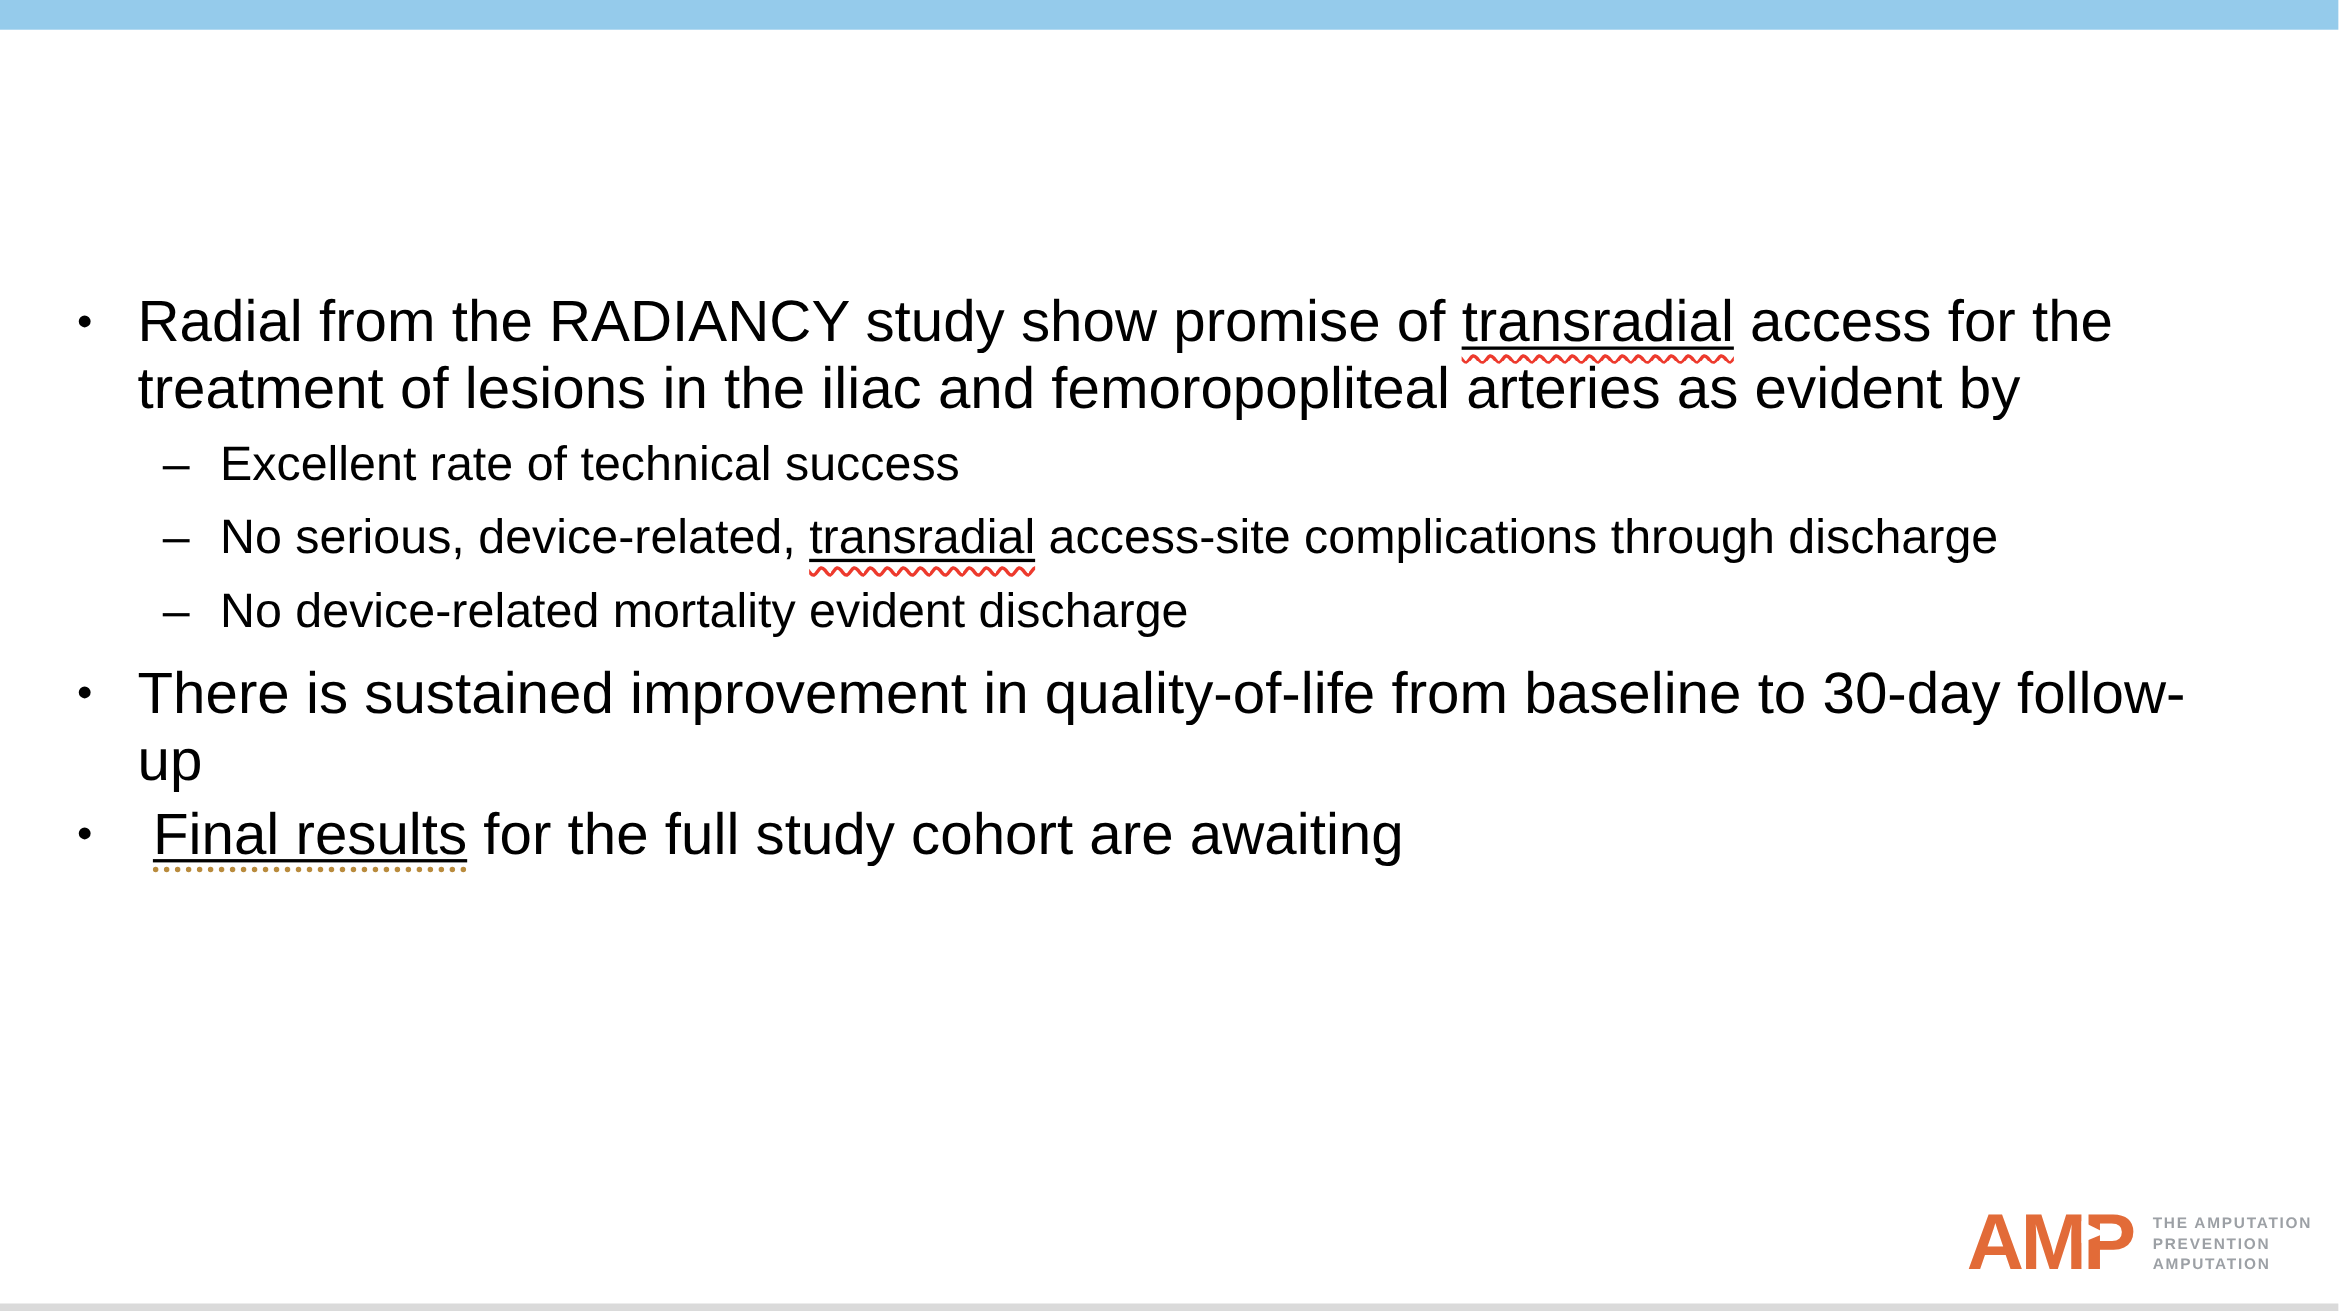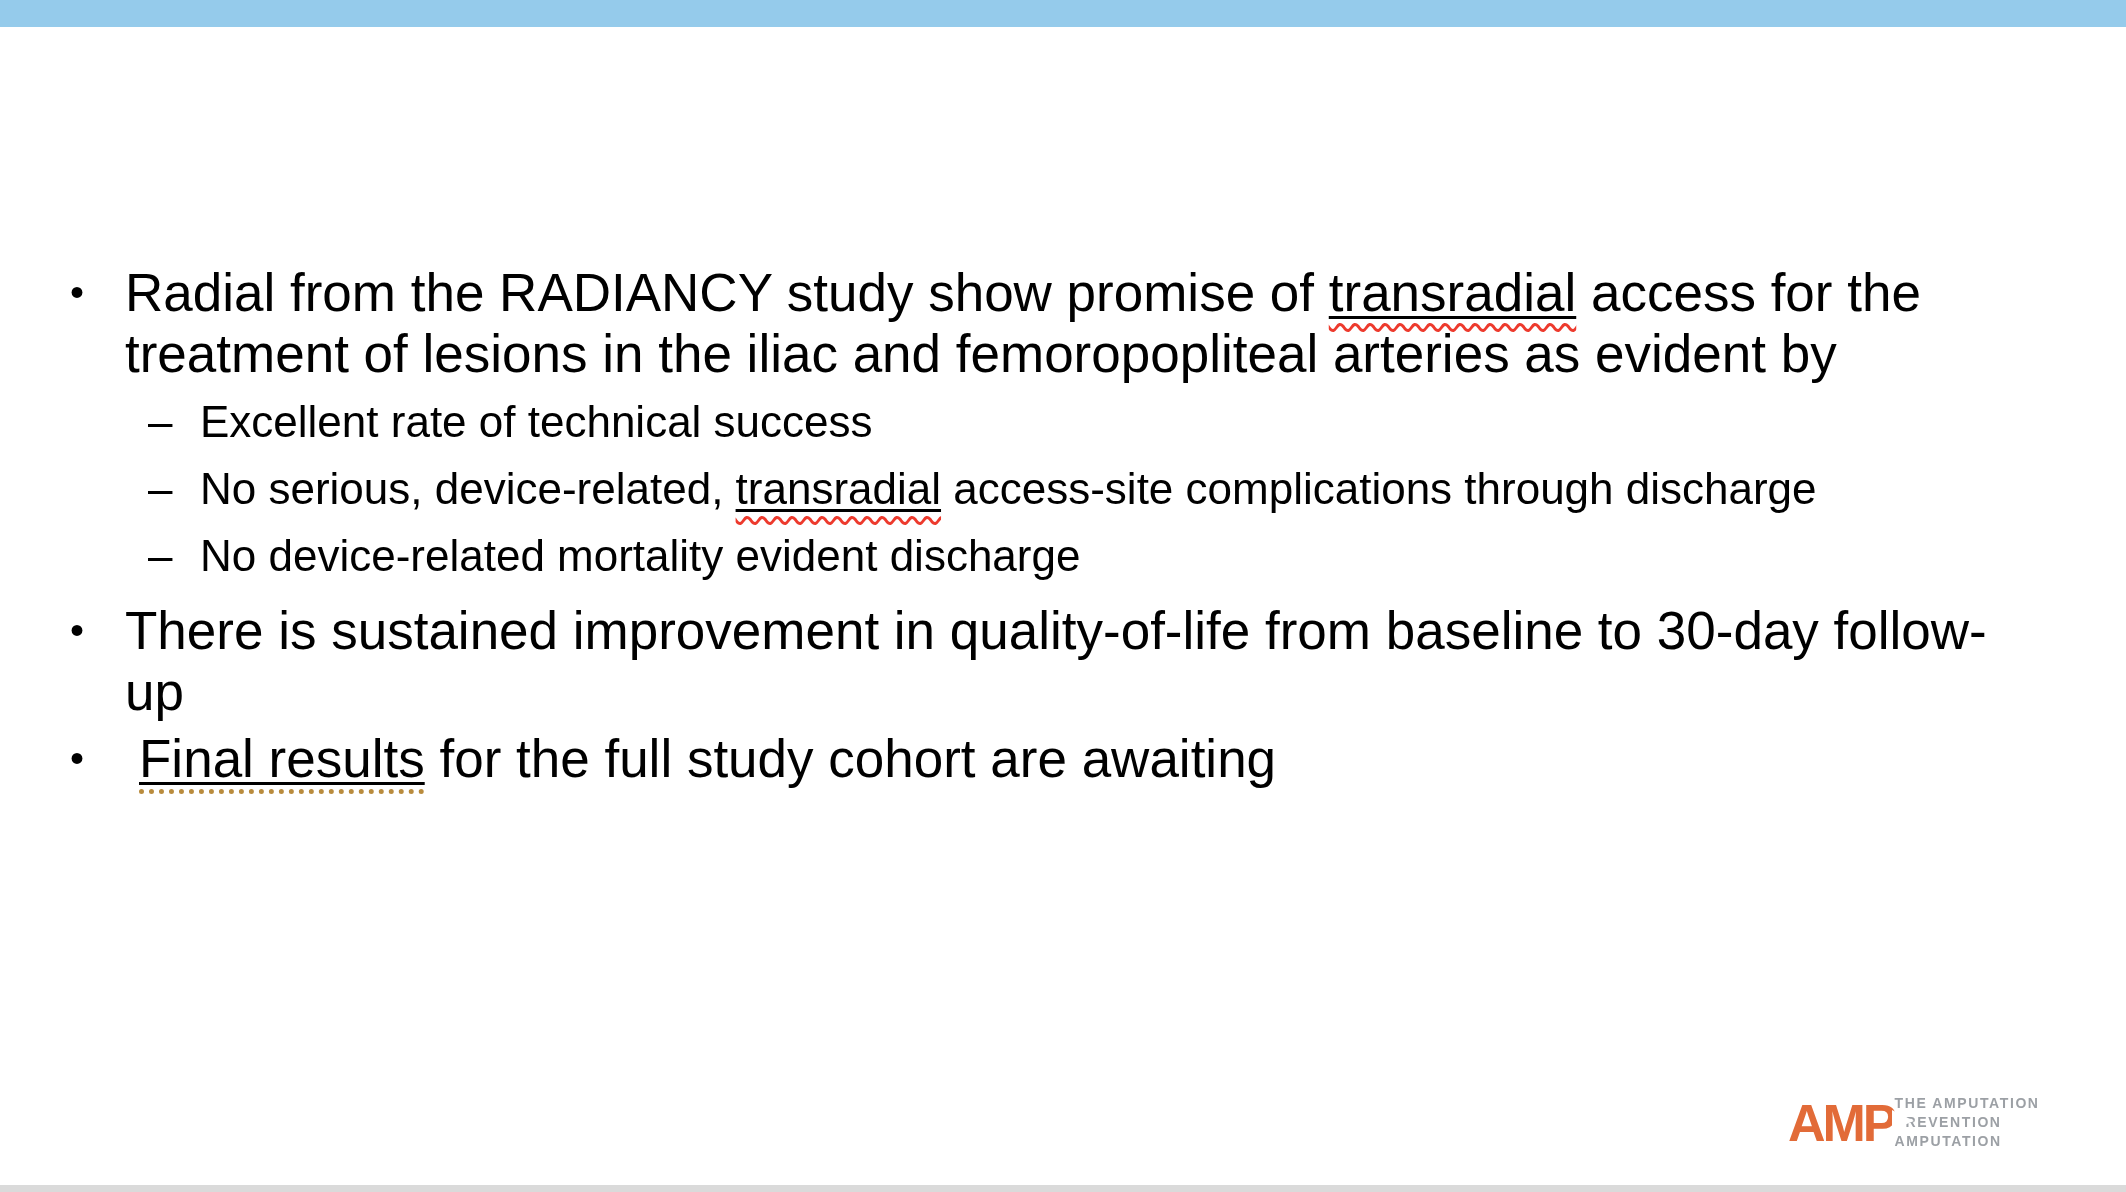--- a/index.html
+++ b/index.html
@@ -74,34 +74,35 @@
     text-underline-offset: 12px;
     margin-left: 14px;
   }
 
   .logo {
     position: absolute;
     left: 1788px; top: 1094px;
     display: flex; align-items: center;
   }
   .logo-wordmark {
-    font-size: 52px;
+    font-size: 72px;
     font-weight: 700;
     letter-spacing: -3px;
     color: var(--c-logo-orange, #E26B38);
     line-height: 1;
   }
   .logo-notch {
     position: absolute;
     left: 104px; top: 16px;
     width: 22px; height: 20px;
     background: #ffffff;
     clip-path: polygon(0 0, 100% 55%, 0 100%);
   }
   .logo-tagline {
+    margin-left: 18px;
     font-size: 14px;
     line-height: 19px;
     font-weight: 700;
     letter-spacing: 1.6px;
     color: var(--c-logo-gray, #9CA0A5);
   }
 
   .footer-strip {
     position: absolute; left: 0; right: 0; bottom: 0;
     height: 7px;

